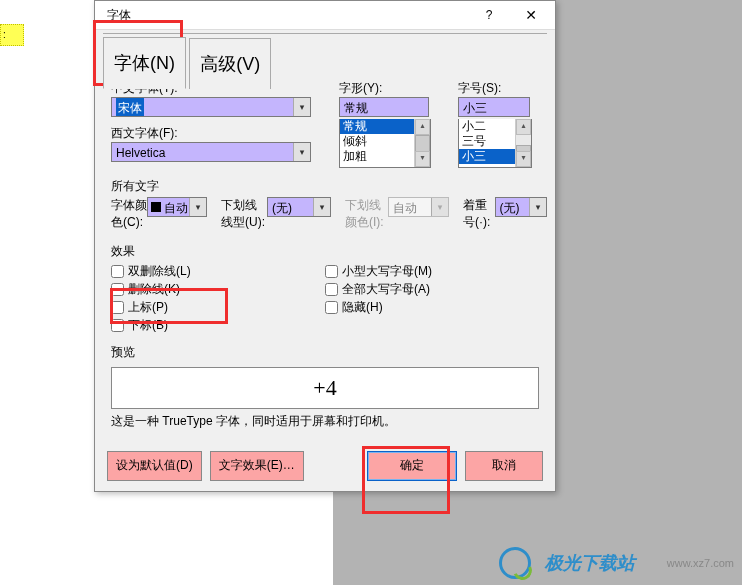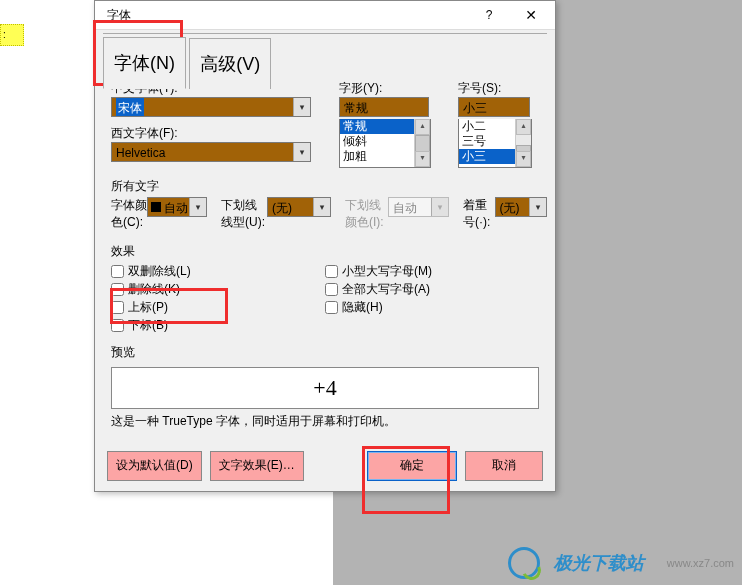--- a/index.html
+++ b/index.html
@@ -13,21 +13,21 @@
   .titlebar .help{position:absolute;right:46px;top:0;width:40px;height:28px;text-align:center;cursor:default}
   .titlebar .close{position:absolute;right:4px;top:0;width:40px;height:28px;text-align:center;font-size:14px;cursor:default}
 
   .tabs{position:relative;height:26px;margin:6px 8px 0 8px}
   .tab{display:inline-block;height:24px;line-height:24px;padding:13px 10px;border:1px solid #aaa;border-bottom:none;background:#f0f0f0;font-size:18px;vertical-align:bottom; position:relative;top:1px}
   .tab.active{background:#f0f0f0;border-bottom:1px solid #f0f0f0; z-index:2}
   .tabline{position:absolute;left:8px;right:8px;top:32px;border-top:1px solid #aaa}
 
   .section{margin:10px 16px 0 16px;position:relative}
   .lbl{font-size:12px}
-  .combo{position:relative;display:inline-block;border:1px solid #7a7a7a;background:#a16207;height:20px;line-height:20px;box-sizing:border-box}
+  .combo{position:relative;display:inline-block;border:1px solid #7a7a7a;background:#c4b5fd;height:20px;line-height:20px;box-sizing:border-box}
   .combo .val{padding:0 18px 0 4px;display:inline-block;height:100%;white-space:nowrap;overflow:hidden;text-overflow:ellipsis}
   .combo .sel{background:#0a62c9;color:#fff;padding:0 2px;display:inline-block}
   .combo .btn{position:absolute;right:0;top:0;width:16px;height:100%;background:#e1e1e1;border-left:1px solid #aaa;display:flex;align-items:center;justify-content:center;font-size:9px;color:#333}
   .combo.disabled{color:#888;border-color:#bbb;background:#f5f5f5}
   .combo.disabled .btn{color:#aaa}
 
   .listbox{border:1px solid #7a7a7a;background:#fff;height:58px;overflow:hidden;position:relative}
   .listbox .item{height:15px;line-height:15px;padding:0 3px;font-size:12px}
   .listbox .item.sel{background:#0a62c9;color:#fff}
   .listbox .scroll{position:absolute;right:0;top:0;bottom:0;width:15px;background:#e9e9e9;border-left:1px solid #ccc}
@@ -51,21 +51,21 @@
   .wbtn.primary{border:1px solid #0a62c9;box-shadow:inset 0 0 0 1px #7ab3ef}
   .spacer{flex:1}
 
   
   .hl{position:absolute;border:3px solid #ef2d2d;pointer-events:none}
 
   
   .wm{position:absolute;right:8px;bottom:6px;display:flex;align-items:center;gap:14px;font-size:18px;font-style:italic;color:#2e8eca;font-weight:bold}
   .wm .g{width:26px;height:26px;border:3px solid #2e8eca;border-radius:50%;position:relative}
   .wm .g::after{content:"";position:absolute;width:13px;height:13px;border:3px solid #7bbb3a;border-radius:50%;right:-4px;bottom:-4px;background:transparent;transform:rotate(20deg);border-left-color:transparent;border-top-color:transparent}
-  .wm .sub{font-size:11px;color:#888;font-style:normal;font-weight:normal;margin-left:9px}
+  .wm .sub{font-size:11px;color:#888;font-style:normal;font-weight:normal;margin-left:18px}
 </style>
 </head>
 <body>
 
 <div class="stage">
   <div class="doc-bg"></div>
   <div class="gray-bg"></div>
   <div class="yellow-tag">:</div>
 
   <div class="dlg">

